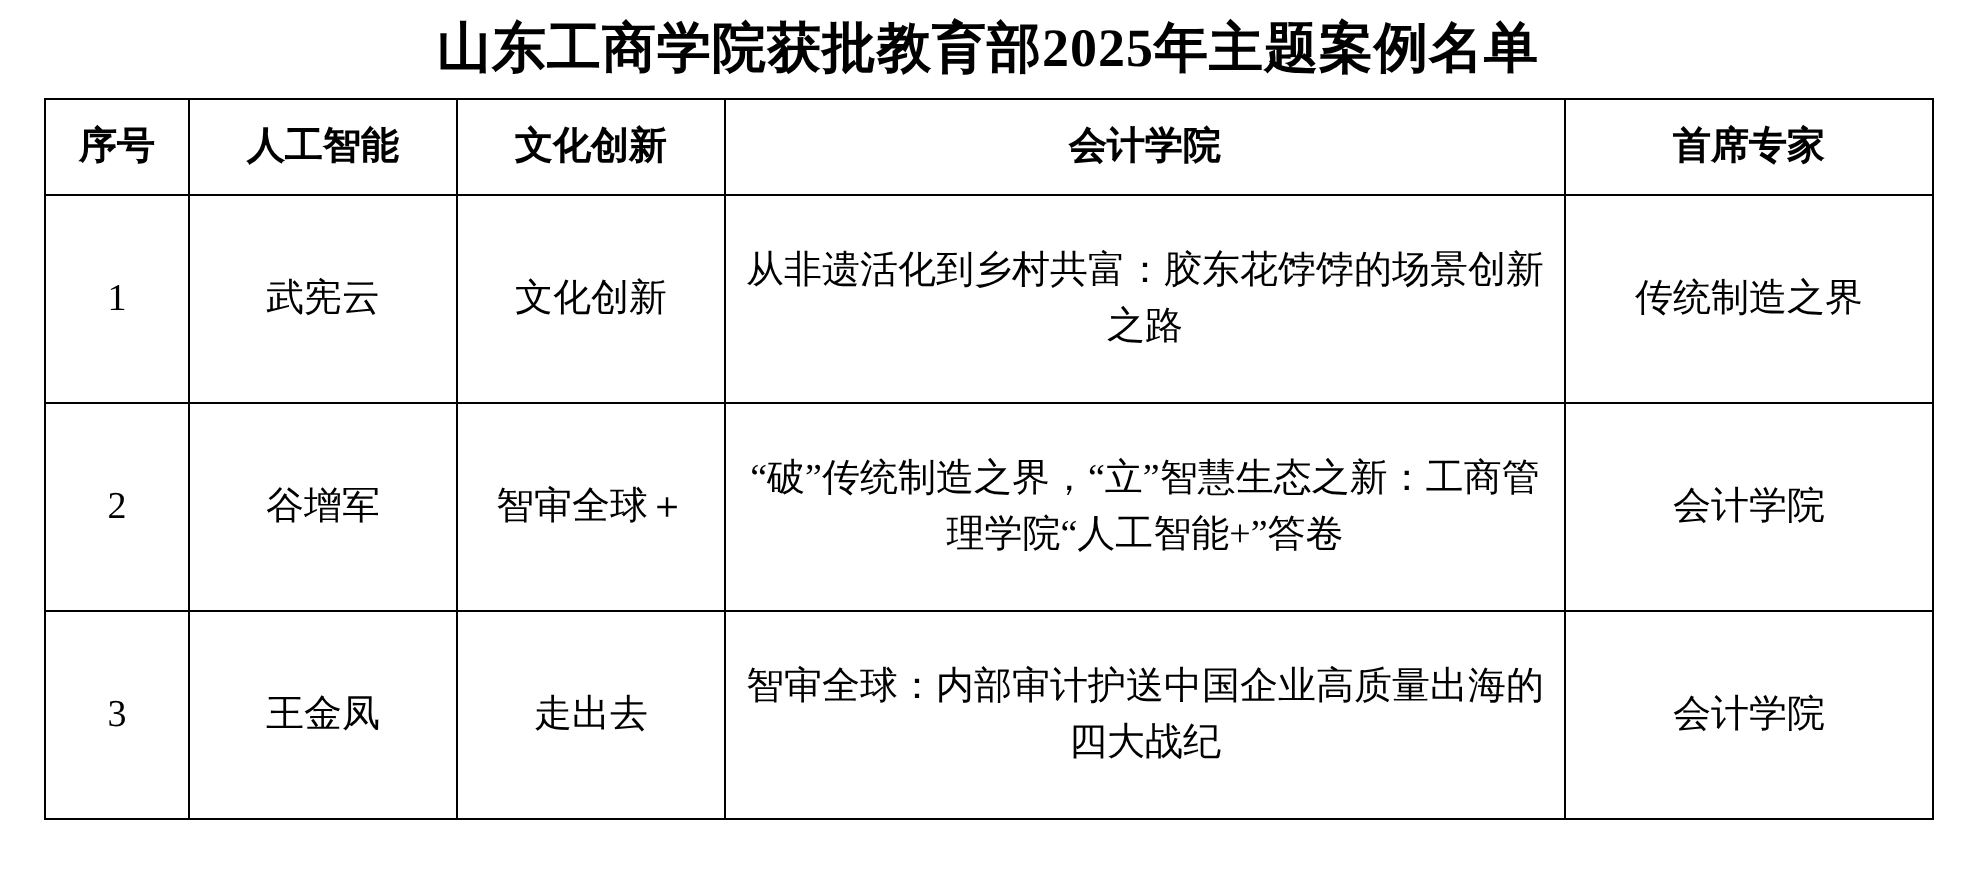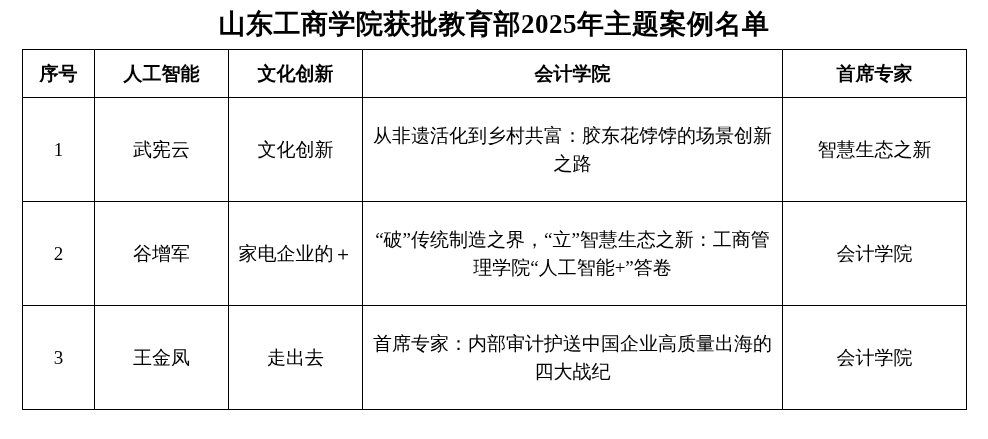--- a/index.html
+++ b/index.html
@@ -99,33 +99,33 @@
           <th>会计学院</th>
           <th>首席专家</th>
         </tr>
       </thead>
       <tbody>
         <tr>
           <td class="cell-index">1</td>
           <td>武宪云</td>
           <td>文化创新</td>
           <td class="cell-project">从非遗活化到乡村共富：胶东花饽饽的场景创新之路</td>
-          <td>智慧生态之新</td>
+          <td>传统制造之界</td>
         </tr>
         <tr>
           <td class="cell-index">2</td>
           <td>谷增军</td>
-          <td>家电企业的＋</td>
+          <td>智审全球＋</td>
           <td class="cell-project">“破”传统制造之界，“立”智慧生态之新：工商管理学院“人工智能+”答卷</td>
           <td>会计学院</td>
         </tr>
         <tr>
           <td class="cell-index">3</td>
           <td>王金凤</td>
           <td>走出去</td>
-          <td class="cell-project">首席专家：内部审计护送中国企业高质量出海的四大战纪</td>
+          <td class="cell-project">智审全球：内部审计护送中国企业高质量出海的四大战纪</td>
           <td>会计学院</td>
         </tr>
       </tbody>
     </table>
   </div>
 
 </div>
 
 </body></html>

